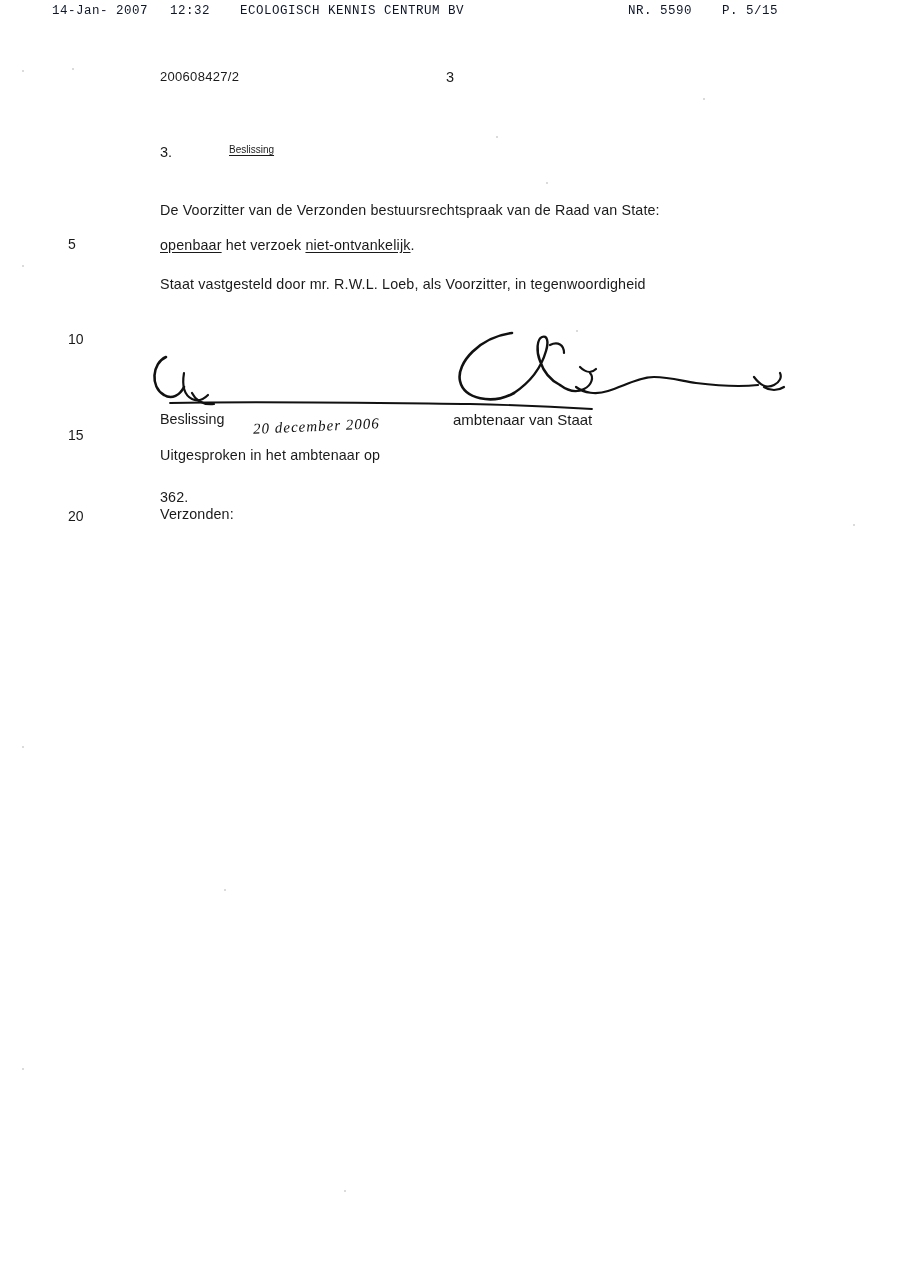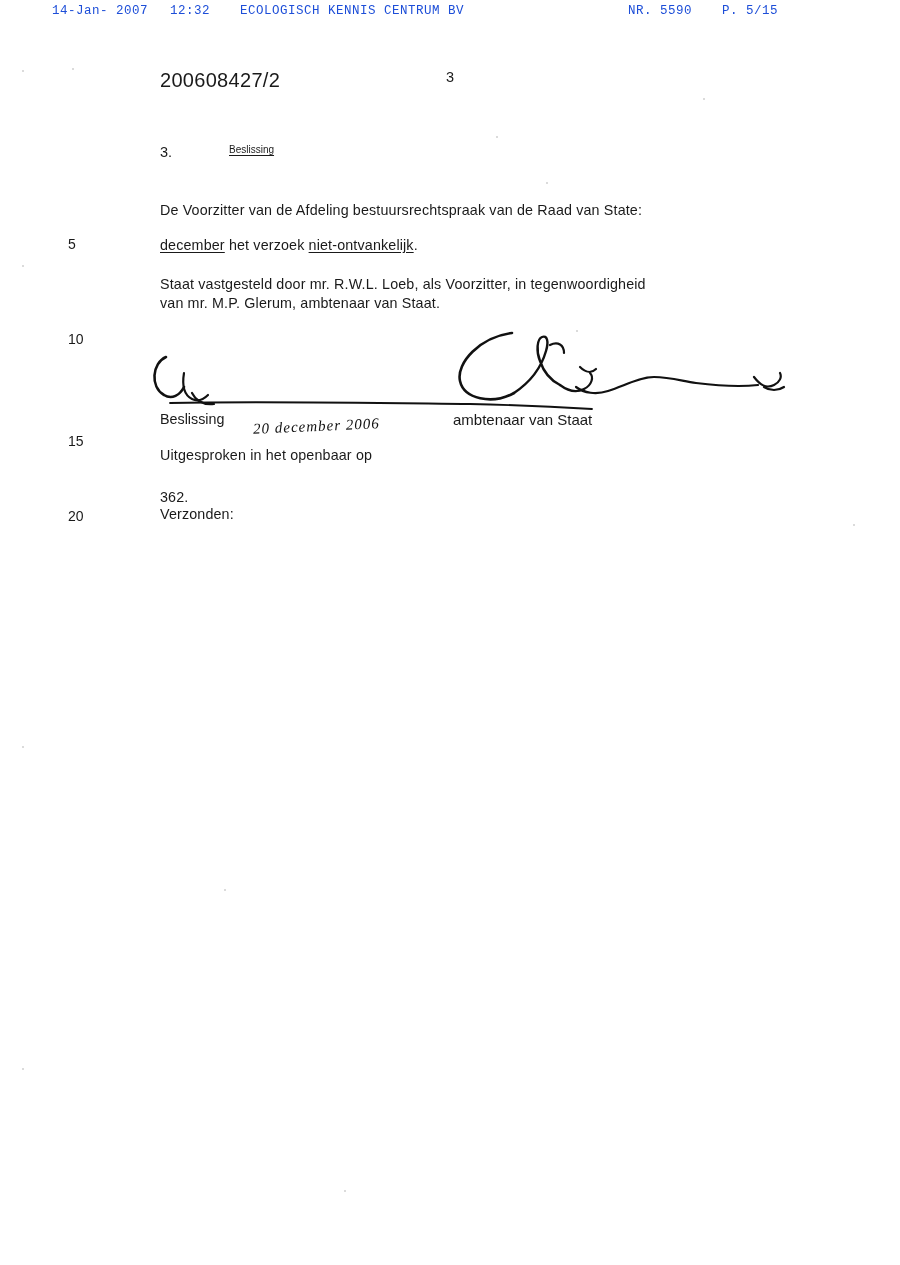--- a/index.html
+++ b/index.html
@@ -19,21 +19,21 @@
   
   .fax-header {
     position: absolute;
     top: 4px;
     left: 0;
     width: 900px;
     height: 18px;
     font-family: "Liberation Mono", monospace;
     font-size: 12.5px;
     letter-spacing: 0.5px;
-    color: #1d4ed8;
+    color: #0f172a;
     white-space: nowrap;
   }
   .fax-header span { position: absolute; top: 0; }
   .fax-date    { left: 52px; }
   .fax-time    { left: 170px; }
   .fax-sender  { left: 240px; }
   .fax-number  { left: 620px; margin-left: 8px; }
   .fax-pages   { left: 722px; }
 
   
@@ -41,41 +41,41 @@
     position: absolute;
     top: 0; left: 0;
     width: 900px;
     height: 1265px;
   }
 
   .docnum {
     position: absolute;
     left: 160px;
     top: 69px;
-    font-size: 20px;
+    font-size: 13px;
     letter-spacing: 0.3px;
     text-align: right;
   }
   .pagenum {
     position: absolute;
     left: 446px;
     top: 69px;
     font-size: 14.5px;
   }
 
   
   .linenum {
     position: absolute;
     left: 68px;
     font-size: 14px;
     color: #1a1a1a;
   }
   .ln-5  { top: 236px; }
   .ln-10 { top: 331px; }
-  .ln-15 { top: 427px; margin-top: 6px; }
+  .ln-15 { top: 427px; }
   .ln-20 { top: 508px; }
 
   .sec-no {
     position: absolute;
     left: 160px;
     top: 144px;
     font-size: 14.5px;
   }
   .sec-title {
     position: absolute;
@@ -161,29 +161,28 @@
   <div class="pagenum">3</div>
 
   <div class="linenum ln-5">5</div>
   <div class="linenum ln-10">10</div>
   <div class="linenum ln-15">15</div>
   <div class="linenum ln-20">20</div>
 
   <div class="sec-no">3.</div>
   <div class="sec-title">Beslissing</div>
 
-  <div class="para p-intro">De Voorzitter van de Afdeling bestuursrechtspraak van de Raad van State:</div>
+  <div class="para p-intro">De Voorzitter van de Verzonden bestuursrechtspraak van de Raad van State:</div>
 
   <div class="para p-decision">
-    <span class="u">december</span><span> het verzoek </span><span class="u">niet-ontvankelijk</span><span>.</span>
+    <span class="u">openbaar</span><span> het verzoek </span><span class="u">niet-ontvankelijk</span><span>.</span>
   </div>
 
   <div class="para p-aldus">
     <div>Staat vastgesteld door mr. R.W.L. Loeb, als Voorzitter, in tegenwoordigheid</div>
-    <div>van mr. M.P. Glerum, ambtenaar van Staat.</div>
   </div>
 
   <svg class="sig-svg" viewBox="0 0 650 115">
     <g fill="none" stroke="#111" stroke-width="2.2" stroke-linecap="round" stroke-linejoin="round">
 
       <path d="M26 42 C12 48, 10 72, 24 80 C32 85, 40 80, 44 72" stroke-width="2.6"></path>
       <path d="M44 58 C42 70, 44 80, 52 84 C58 87, 64 84, 68 80"></path>
       <path d="M52 78 C56 86, 64 90, 74 89"></path>
 
       <path d="M30 88 C120 86, 240 88, 330 89 C380 90, 420 92, 452 94" stroke-width="1.8"></path>
@@ -196,21 +195,21 @@
       <path d="M614 62 C620 70, 626 74, 634 70 C640 67, 642 62, 640 58"></path>
       <path d="M624 72 C630 76, 638 76, 644 72"></path>
       <path d="M440 52 C446 58, 452 58, 456 54"></path>
     </g>
   </svg>
 
   <div class="sig-label-left">Beslissing</div>
   <div class="sig-date">20 december 2006</div>
   <div class="sig-label-right">ambtenaar van Staat</div>
 
-  <div class="para p-uitg">Uitgesproken in het openbaar op</div>
+  <div class="para p-uitg">Uitgesproken in het ambtenaar op</div>
   <div class="para p-362">362.</div>
   <div class="para p-verz">Verzonden:</div>
 
   <div class="speck" style="left:22px;  top:70px;"></div>
   <div class="speck" style="left:72px;  top:68px;"></div>
   <div class="speck" style="left:703px; top:98px;"></div>
   <div class="speck" style="left:496px; top:136px;"></div>
   <div class="speck" style="left:546px; top:182px;"></div>
   <div class="speck" style="left:22px;  top:265px;"></div>
   <div class="speck" style="left:576px; top:330px;"></div>

